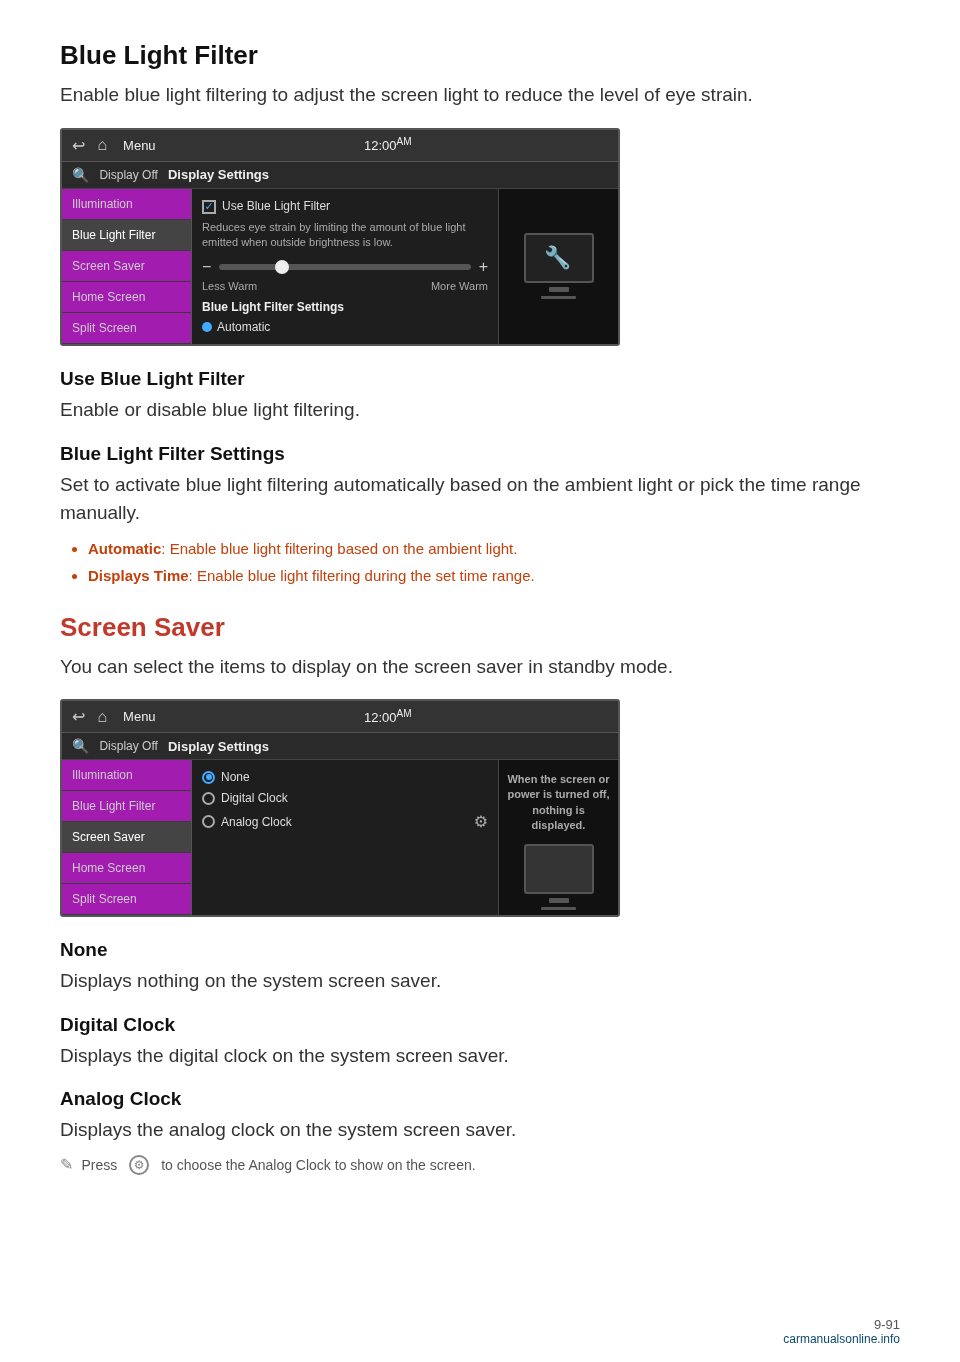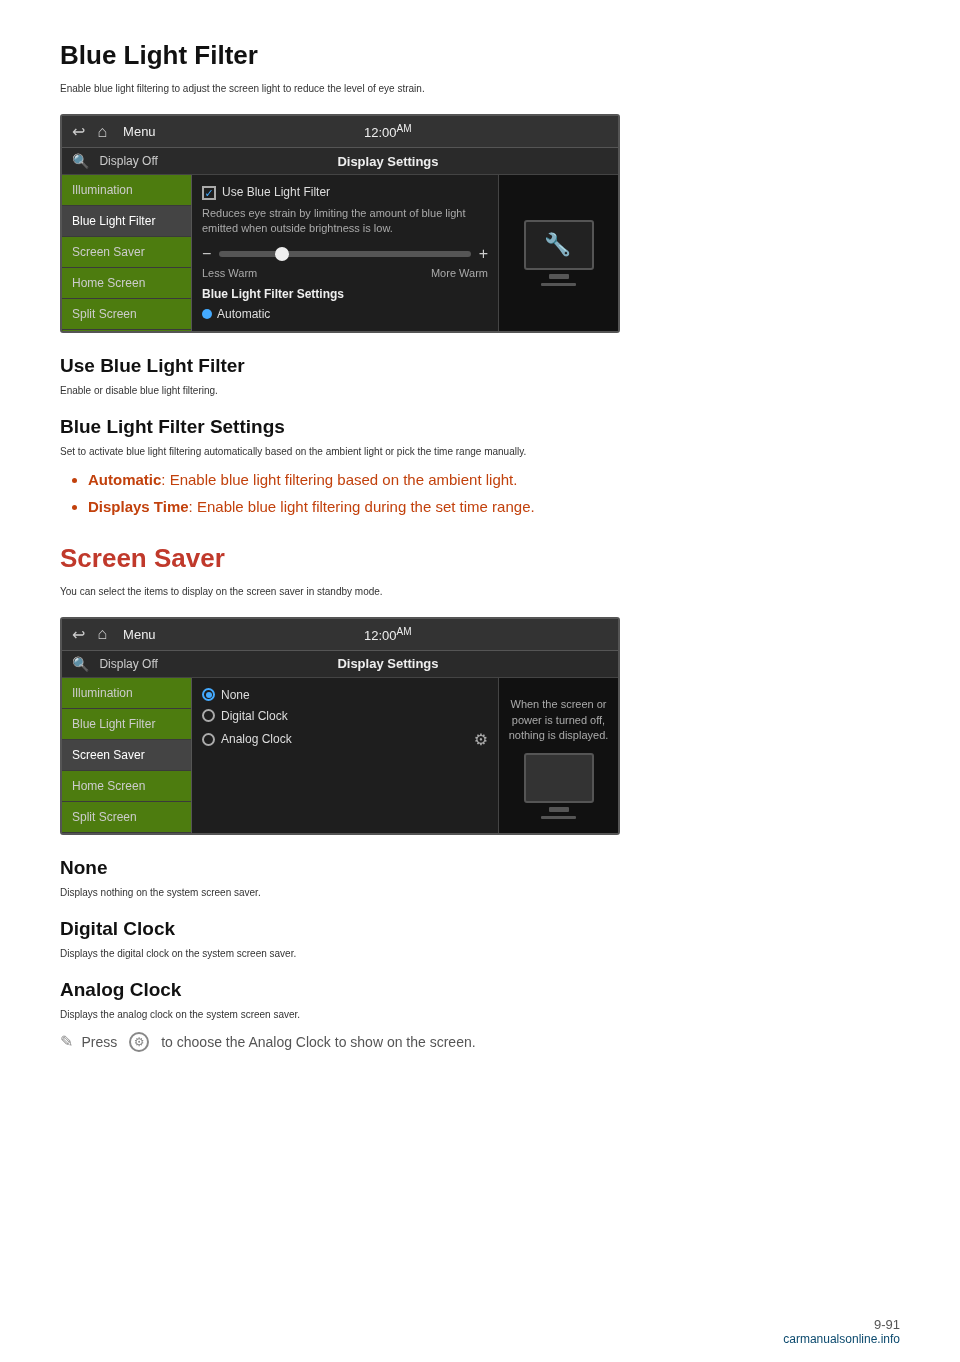--- a/index.html
+++ b/index.html
@@ -23,21 +23,21 @@
 
     h2.sub-title {
       font-size: 19px;
       font-weight: bold;
       margin-bottom: 6px;
       color: #111;
       margin-top: 18px;
     }
 
     p.description {
-      font-size: 10px;
+      font-size: 19px;
       color: #333;
       margin-bottom: 10px;
       line-height: 1.5;
     }
 
     ul.bullet-list {
       margin-left: 28px;
       margin-bottom: 12px;
     }
     ul.bullet-list li {
@@ -89,30 +89,30 @@
     .panel-subbar {
       display: flex;
       align-items: center;
       background: #2a2a2a;
       padding: 5px 10px;
       gap: 10px;
       border-bottom: 1px solid #444;
     }
     .panel-subbar .search-icon { font-size: 14px; color: #aaa; }
     .panel-subbar .display-off { font-size: 12px; color: #ccc; text-align: right; }
-    .panel-subbar .display-settings { font-size: 13px; color: #eee; flex: 1; text-align: center; font-weight: bold; }
+    .panel-subbar .display-settings { font-size: 13px; color: #eee; flex: 1; text-align: left; font-weight: bold; }
 
     .panel-body {
       display: flex;
       flex-direction: row;
       flex: 1;
     }
 
     .panel-sidebar {
-      background: #4d7c0f;
+      background: #a21caf;
       width: 130px;
       border-right: 1px solid #555;
       display: flex;
       flex-direction: column;
     }
     .panel-sidebar .sidebar-item {
       padding: 8px 10px;
       font-size: 12px;
       color: #ccc;
       border-bottom: 1px solid #3a3a3a;
@@ -253,20 +253,21 @@
       border: 2px solid #555;
       border-radius: 3px;
     }
 
     .panel-right-note {
       font-size: 11px;
       color: #aaa;
       text-align: center;
       padding: 6px;
       line-height: 1.4;
+      font-weight: bold;
     }
 
     .automatic-row {
       display: flex;
       align-items: center;
       gap: 5px;
       font-size: 12px;
       color: #ddd;
     }
     .auto-dot {

